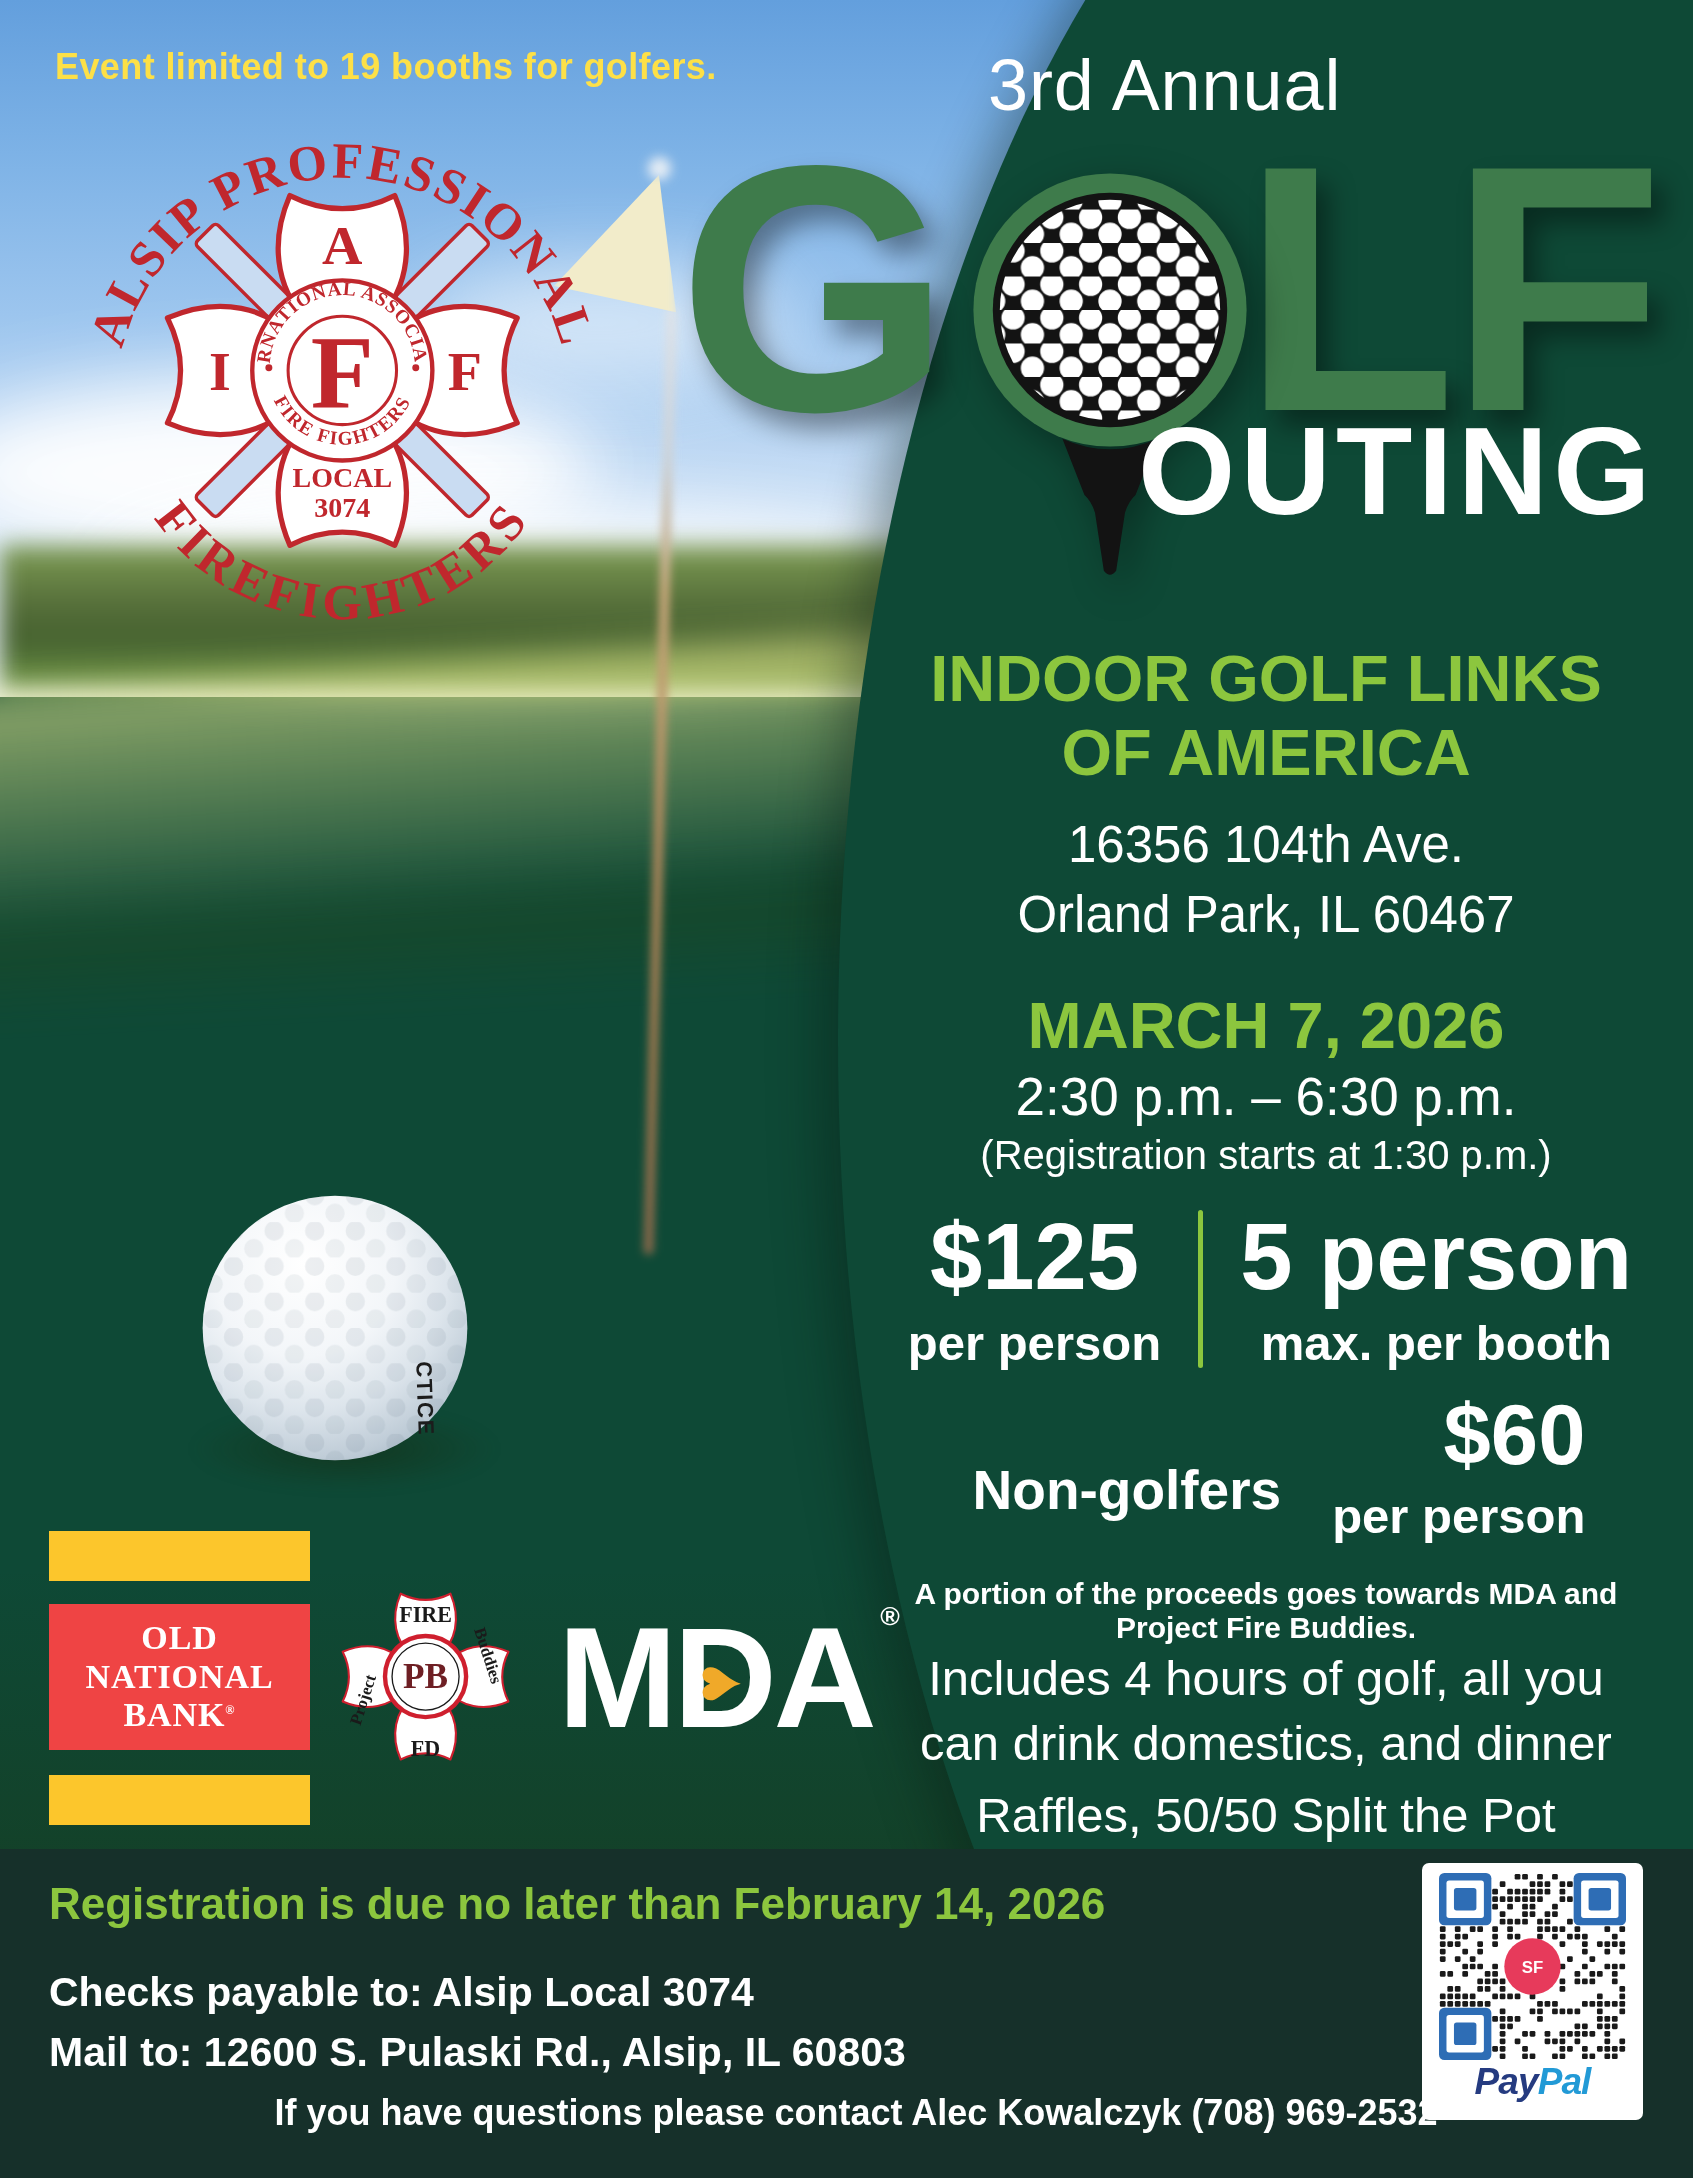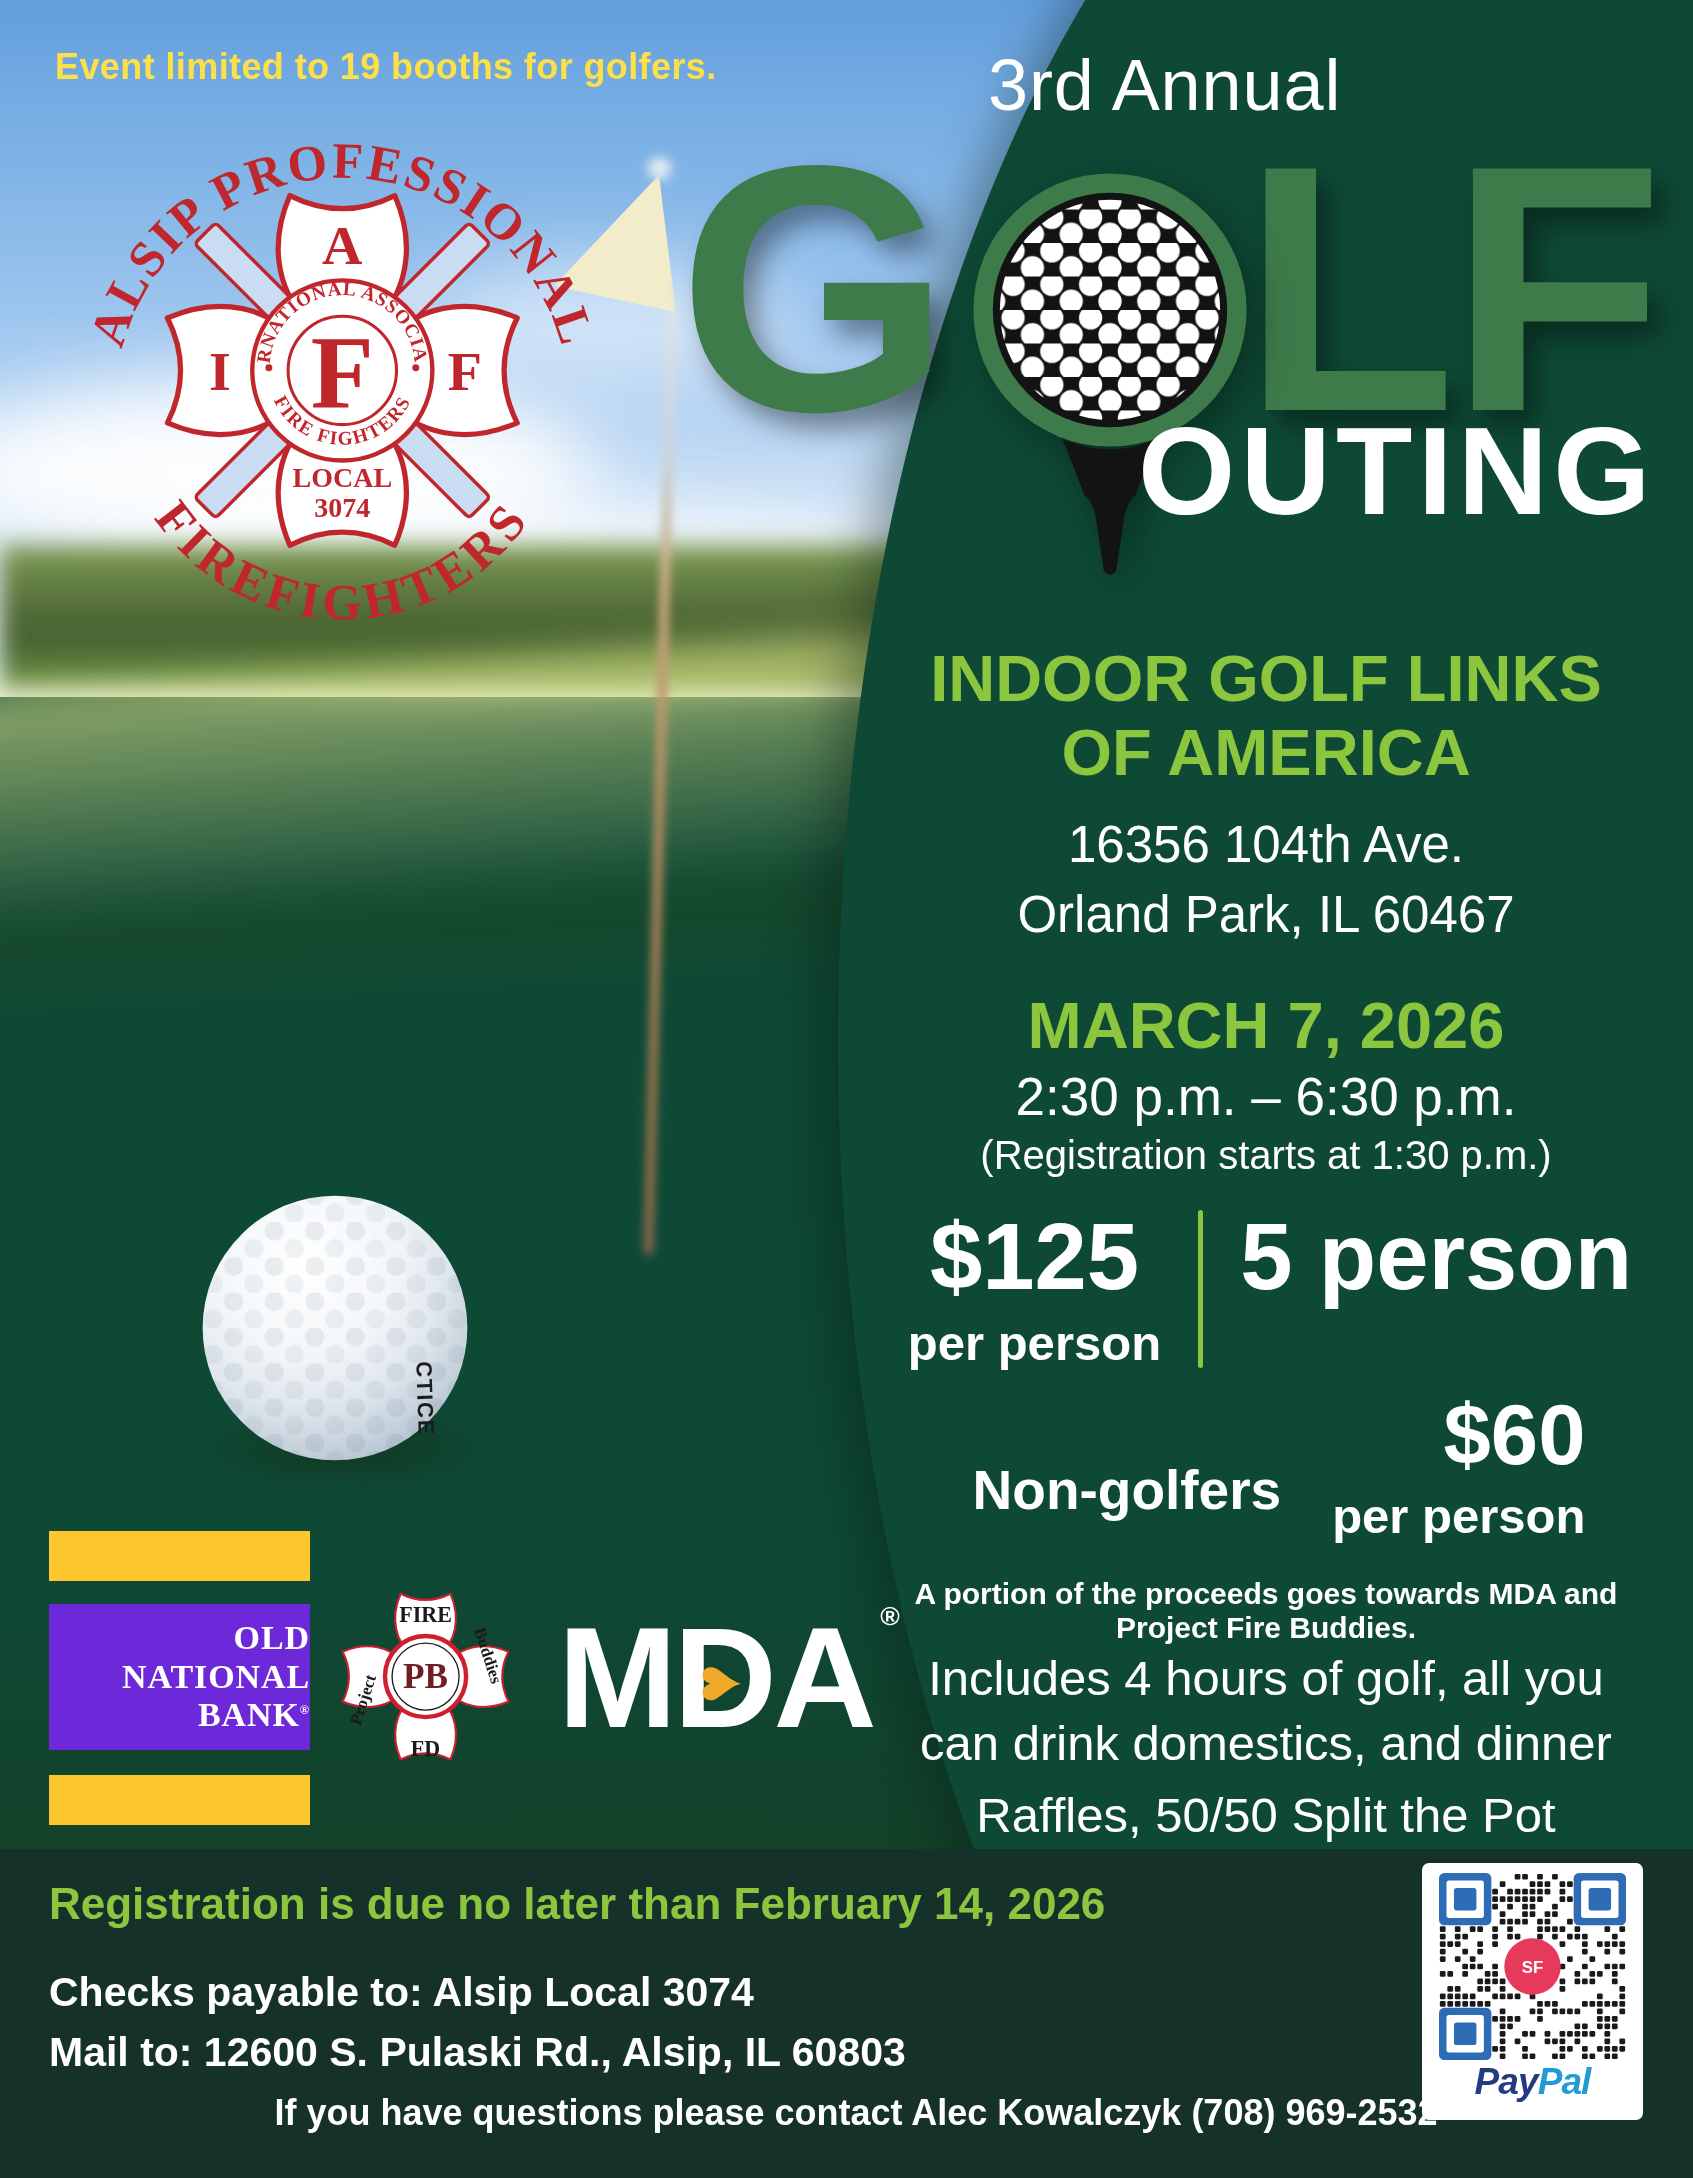--- a/index.html
+++ b/index.html
@@ -76,22 +76,22 @@
   .raffles{top:1787px;font-size:49px;}
 
   
   .top-note{position:absolute;left:55px;top:46px;color:#fde047;font-weight:bold;
             font-size:36px;letter-spacing:0.4px;}
   .iaff{position:absolute;left:51px;top:95px;width:587px;height:529px;}
 
   
   .onb-bar{position:absolute;left:49px;width:261px;height:50px;background:#FCC62C;}
   .onb-bar.b1{top:1531px;} .onb-bar.b2{top:1775px;}
-  .onb-box{position:absolute;left:49px;top:1604px;width:261px;height:146px;background:#6d28d9;
-           display:flex;flex-direction:column;justify-content:center;align-items:flex-end;
+  .onb-box{position:absolute;left:49px;top:1604px;width:261px;height:146px;background:#ef4444;
+           display:flex;flex-direction:column;justify-content:center;align-items:center;
            color:#fff;font-family:"Liberation Serif",serif;font-weight:bold;
            font-size:34px;line-height:1.13;letter-spacing:0.9px;}
   .onb-reg{font-size:12.4px;vertical-align:super;}
   .pfb{position:absolute;left:340px;top:1584px;width:172px;height:194px;}
   .mda{position:absolute;left:558px;top:1606px;color:#fff;font-weight:bold;
        font-size:143px;line-height:1;letter-spacing:-3.5px;}
   .mda-heart{position:absolute;left:139px;top:44px;font-size:67px;color:#F0A929;
        transform:rotate(-90deg);letter-spacing:0;}
   .mda-reg{position:absolute;right:-26.5px;top:-3.5px;font-size:26.5px;letter-spacing:0;}
 
@@ -233,20 +233,21 @@
   <div class="rc ev-note">(Registration starts at 1:30 p.m.)</div>
 
   <div class="price-row">
     <div class="price-col">
       <div class="big-num">$125</div>
       <div class="unit">per person</div>
     </div>
     <div class="divider"></div>
     <div class="price-col">
       <div class="big-num">5 person</div>
+      <div class="unit">max. per booth</div>
     </div>
   </div>
 
   <div class="ng-row">
     <div class="ng-label">Non-golfers</div>
     <div class="ng-col">
       <div class="big-num" style="font-size:85px;">$60</div>
       <div class="unit">per person</div>
     </div>
   </div>

